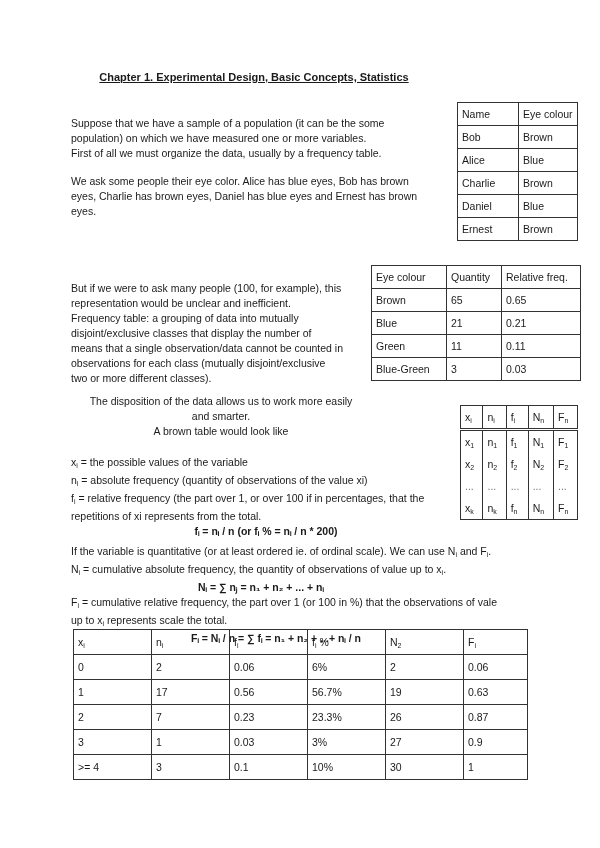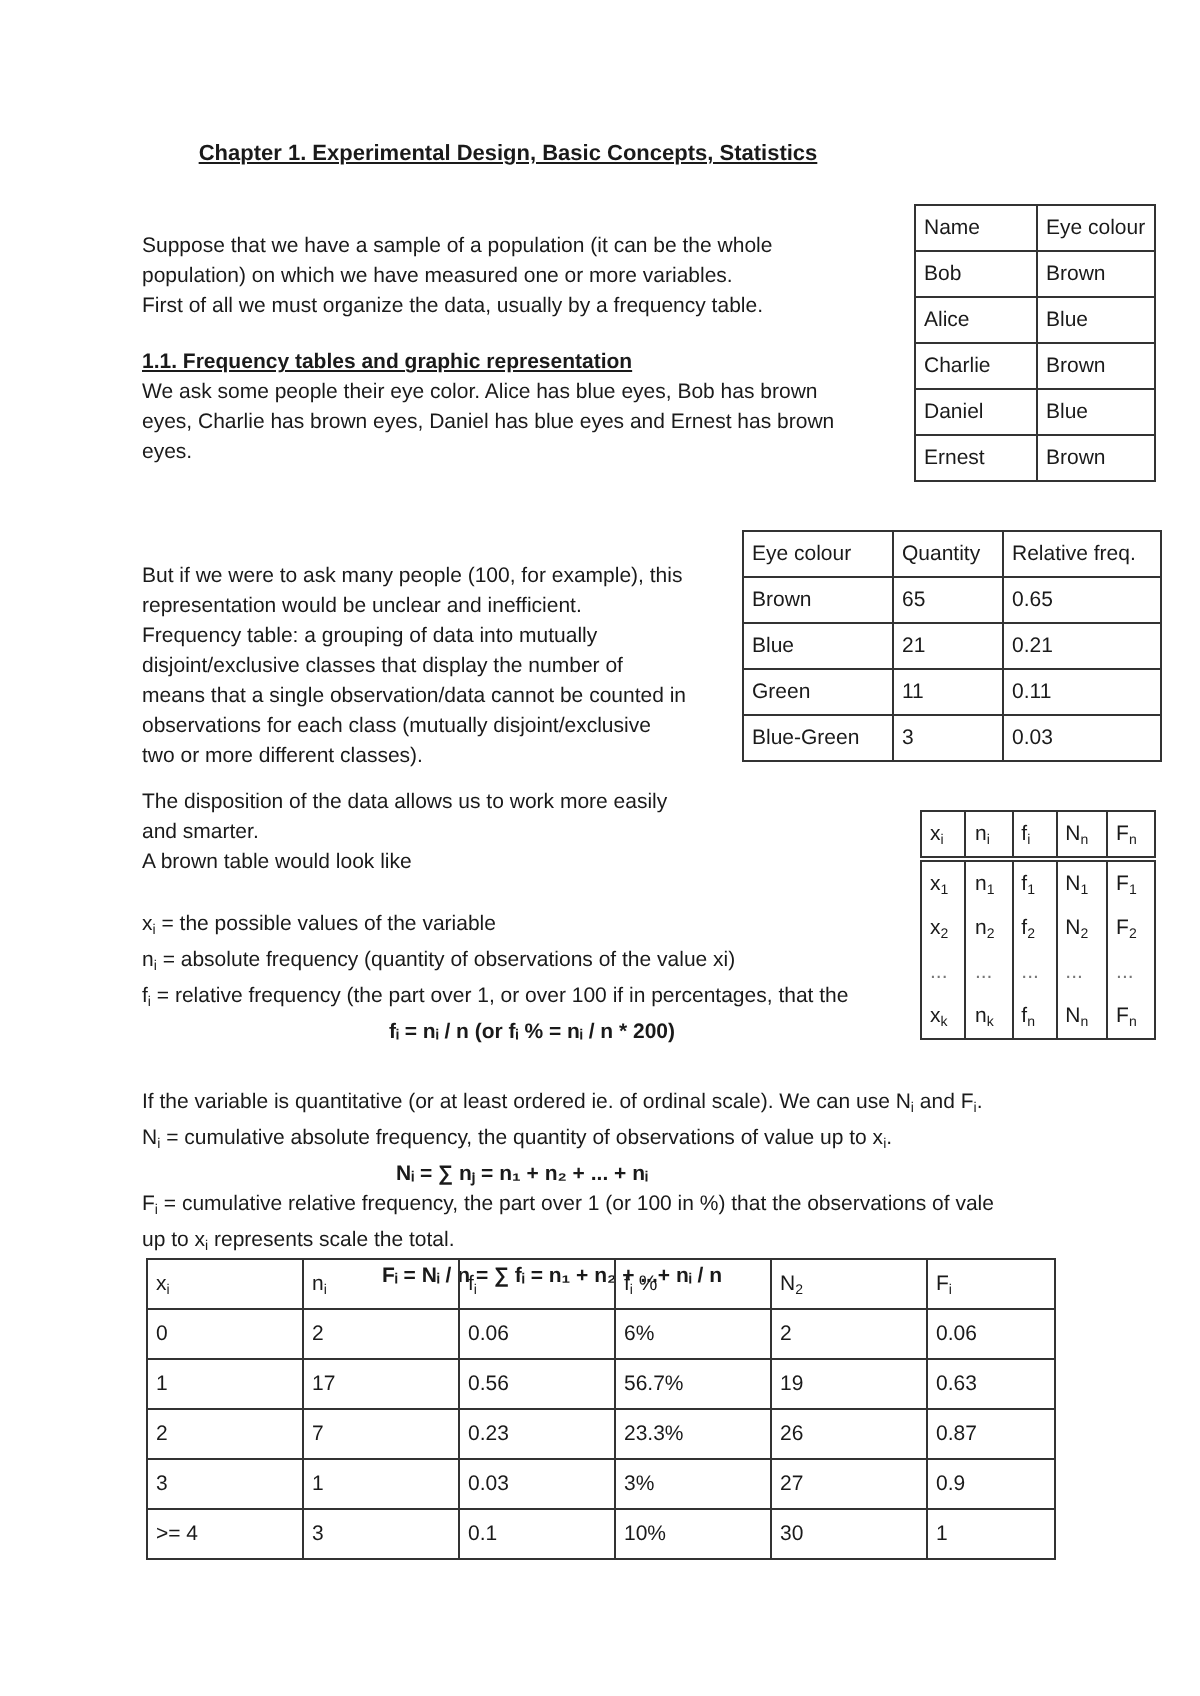--- a/index.html
+++ b/index.html
@@ -21,27 +21,26 @@
     .notation tr.body td { border-top: none; border-bottom: none; }
     .notation tr.body.last td { border-bottom: 1.5px solid #333; }
     .big td { height: 24px; padding: 0 3px; }
   </style>
 </head>
 <body>
 
 <div class="abs title">Chapter 1. Experimental Design, Basic Concepts, Statistics</div>
 
 <div class="abs" style="left:71px; top:116px; width:380px;">
-  <p class="para">Suppose that we have a sample of a population (it can be the whole</p>
+  <p class="para">Suppose that we have a sample of a population (it can be the some</p>
   <p class="para">population) on which we have measured one or more variables.</p>
   <p class="para">First of all we must organize the data, usually by a frequency table.</p>
 </div>
 
 <div class="abs" style="left:71px; top:174px; width:380px;">
-  <p class="para h2">1.1. Frequency tables and graphic representation</p>
   <p class="para">We ask some people their eye color. Alice has blue eyes, Bob has brown</p>
   <p class="para">eyes, Charlie has brown eyes, Daniel has blue eyes and Ernest has brown</p>
   <p class="para">eyes.</p>
 </div>
 
 <table class="abs grid names" style="left:457px; top:102px; width:121px;">
   <tbody>
       <tr>
     <td style="width:52px">Name</td>
     <td>Eye colour</td>
@@ -102,21 +101,21 @@
         <td>0.11</td>
       </tr>
   <tr>
         <td>Blue-Green</td>
         <td>3</td>
         <td>0.03</td>
       </tr>
 </tbody>
   </table>
 
-<div class="abs" style="left:71px; top:394px; width:300px;">
+<div class="abs" style="left:71px; top:394px; width:300px;text-align:center;">
   <p class="para">The disposition of the data allows us to work more easily</p>
   <p class="para">and smarter.</p>
   <p class="para">A brown table would look like</p>
 </div>
 
 <table class="abs grid notation" style="left:460px; top:405px; width:118px;">
   <tbody>
       <tr class="hdr">
     <td><span>x</span><sub>i</sub></td>
     <td><span>n</span><sub>i</sub></td>
@@ -152,20 +151,21 @@
     <td><span>N</span><sub>n</sub></td>
     <td><span>F</span><sub>n</sub></td>
   </tr>
 </tbody>
   </table>
 
 <div class="abs" style="left:71px; top:455px; width:390px;">
   <p class="para"><span>x</span><sub>i</sub><span> = the possible values of the variable</span></p>
   <p class="para"><span>n</span><sub>i</sub><span> = absolute frequency (quantity of observations of the value xi)</span></p>
   <p class="para"><span>f</span><sub>i</sub><span> = relative frequency (the part over 1, or over 100 if in percentages, that the</span></p>
+  <p class="para">repetitions of xi represents from the total.</p>
   <p class="para formula">fᵢ = nᵢ / n (or fᵢ % = nᵢ / n * 200)</p>
 </div>
 
 <div class="abs" style="left:71px; top:544px; width:470px;">
   <p class="para"><span>If the variable is quantitative (or at least ordered ie. of ordinal scale). We can use N</span><sub>i</sub><span> and F</span><sub>i</sub><span>.</span></p>
   <p class="para"><span>N</span><sub>i</sub><span> = cumulative absolute frequency, the quantity of observations of value up to x</span><sub>i</sub><span>.</span></p>
   <p class="para formula" style="margin-left:-90px;">Nᵢ = ∑ nⱼ = n₁ + n₂ + ... + nᵢ</p>
   <p class="para"><span>F</span><sub>i</sub><span> = cumulative relative frequency, the part over 1 (or 100 in %) that the observations of vale</span></p>
   <p class="para"><span>up to x</span><sub>i</sub><span> represents scale the total.</span></p>
   <p class="para formula" style="margin-left:-60px;">Fᵢ = Nᵢ / n = ∑ fᵢ = n₁ + n₂ + ...+ nᵢ / n</p>

